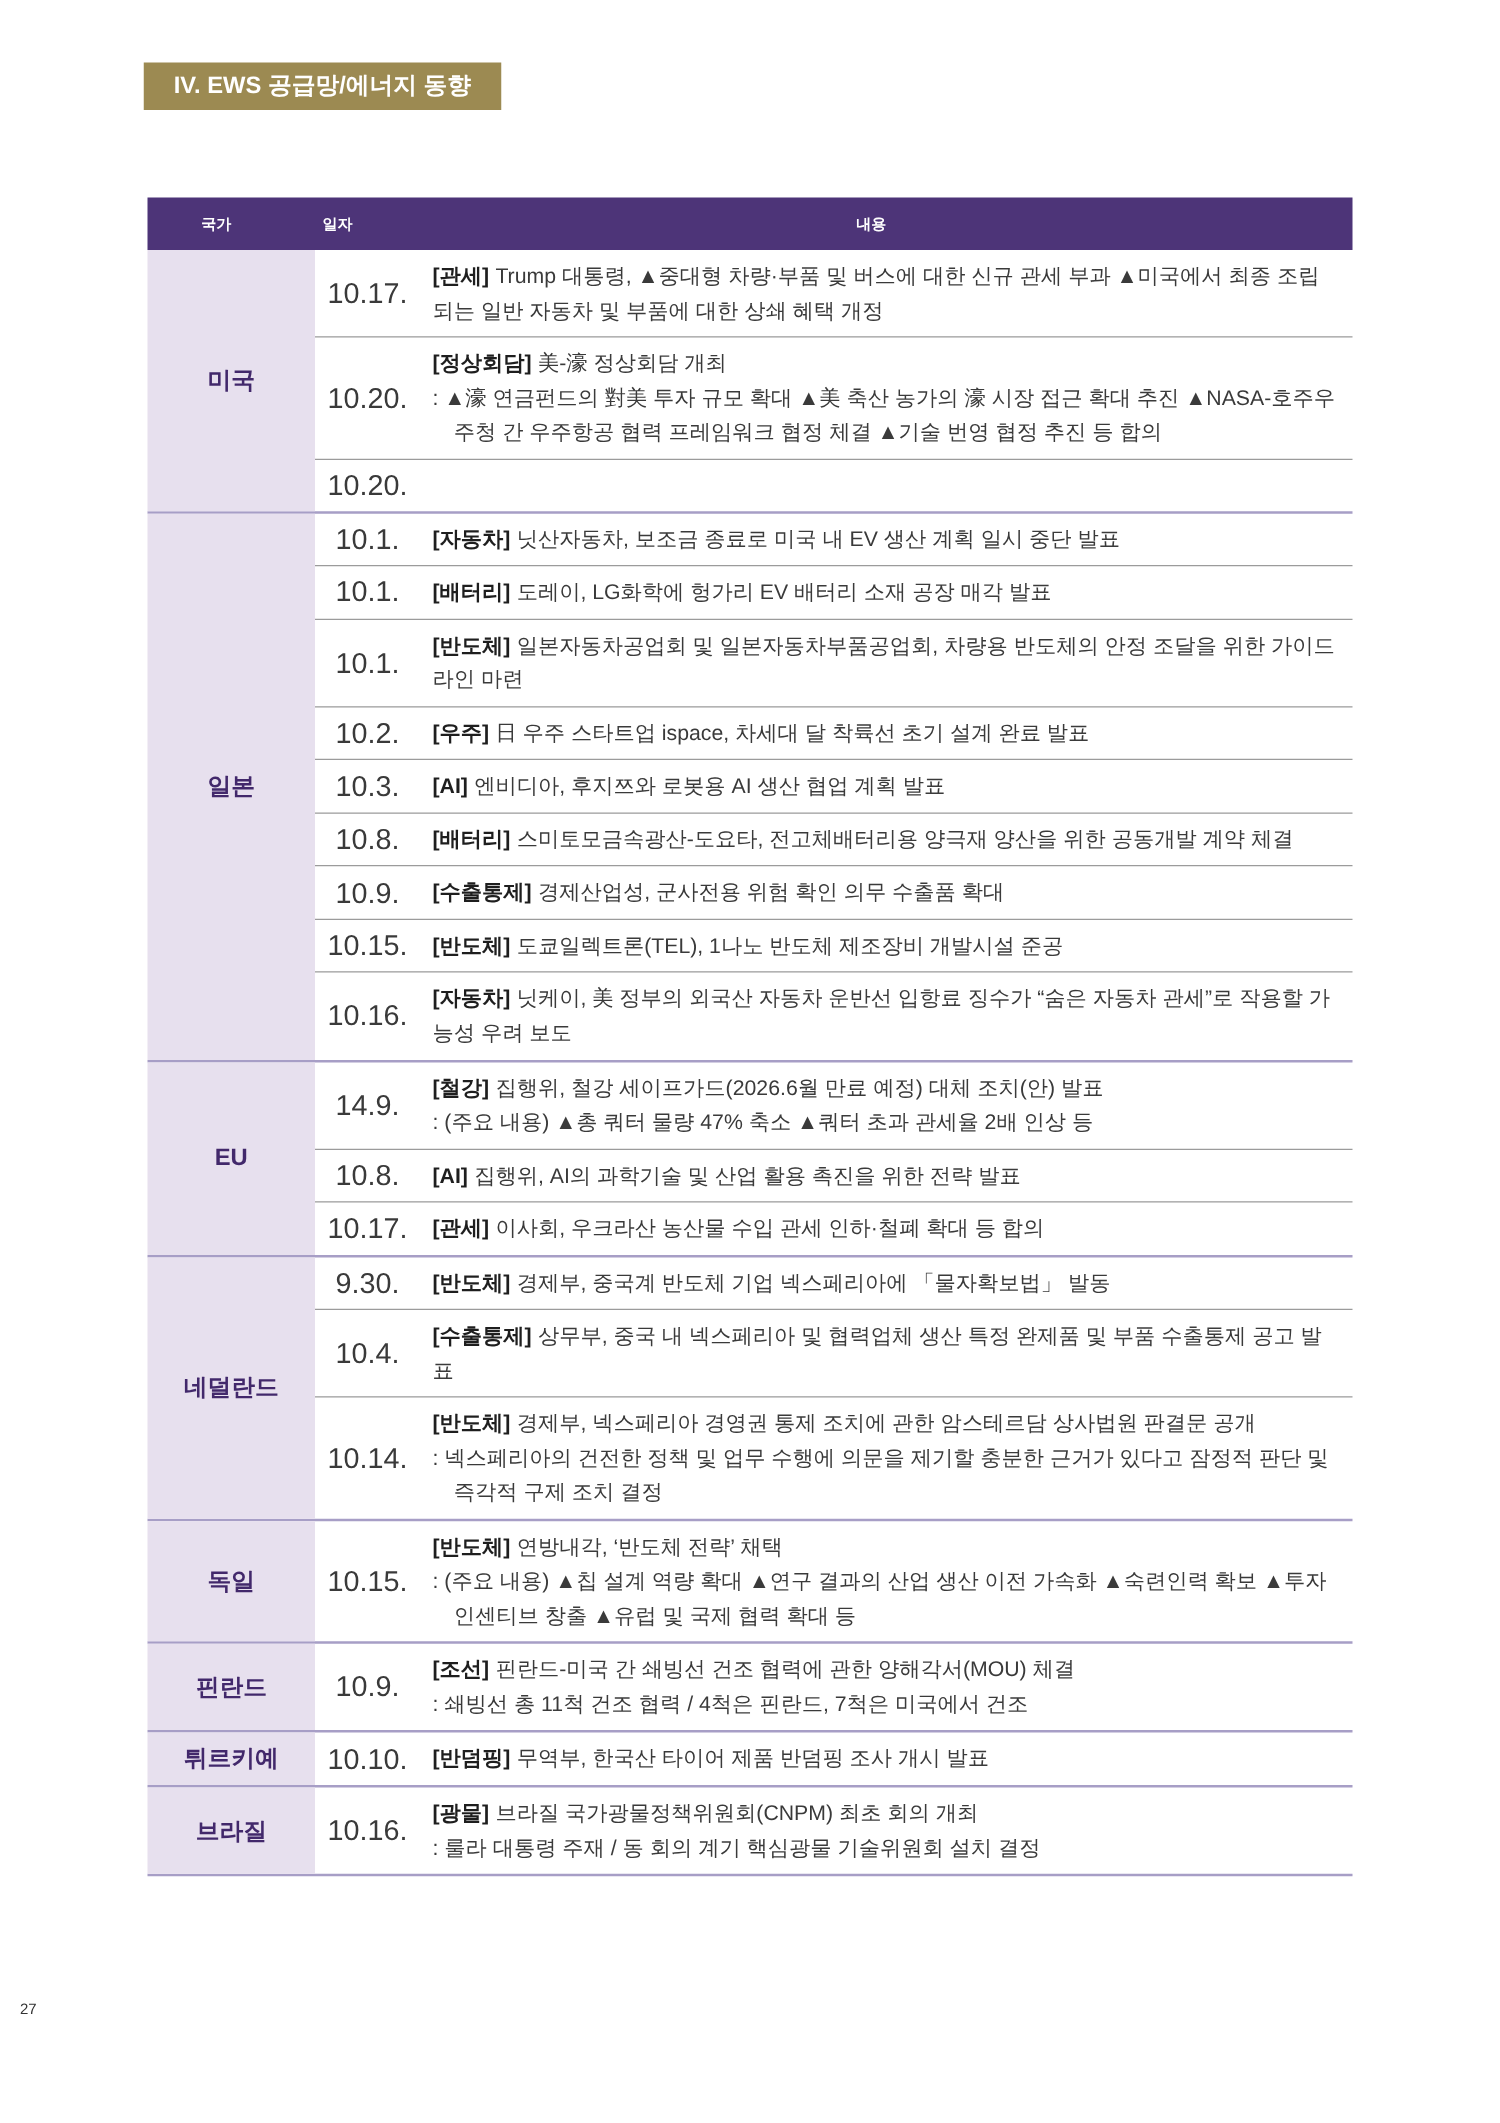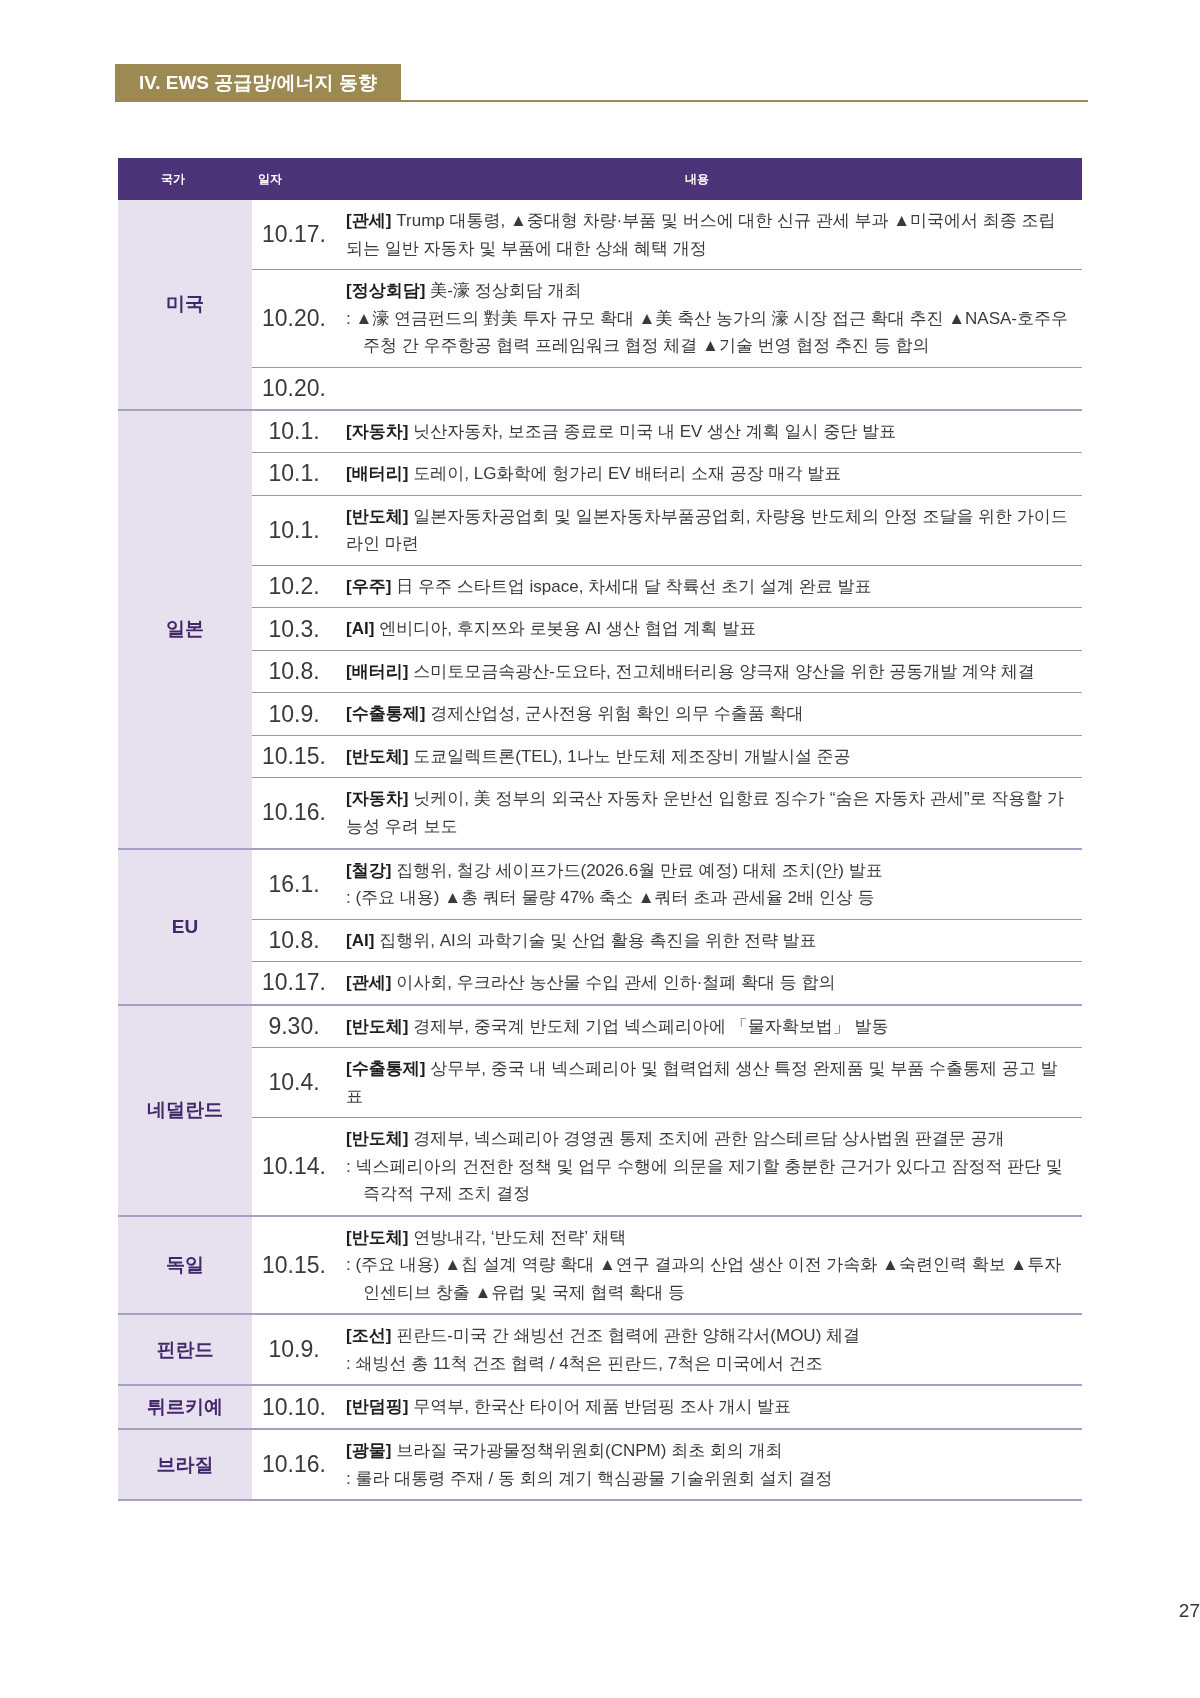--- a/index.html
+++ b/index.html
@@ -8,23 +8,24 @@
     width:1200px;
     height:1698px;
     background:#ffffff;
     font-family:"Liberation Sans", sans-serif;
     overflow:hidden;
   }
 
   
   .section-header {
     position:absolute;
-    top:64px; left:115px; right:112px;
-    display:flex;
-    align-items:flex-end;
+    top:50px; left:115px; right:112px;
+    display:flex;
+    align-items:flex-start;
+    flex-direction:column;
   }
   .section-badge {
     background:#9C8A52;
     color:#ffffff;
     font-weight:bold;
     font-size:19px;
     line-height:1;
     padding:9px 24px 10px 24px;
     white-space:nowrap;
   }
@@ -92,23 +93,23 @@
     flex-direction:column;
     justify-content:center;
   }
   .tag { font-weight:bold; color:#1E1E1E; margin-right:5px; }
   .sub { padding-left:17px; text-indent:-17px; }
 
   
   .page-footer {
     position:absolute;
     top:1600px;
-    left:0; right:0;
-    text-align:right;
-    font-size:19px;
+    left:16px; right:0;
+    text-align:left;
+    font-size:12px;
     color:#333333;
   }
 </style>
 </head>
 <body>
 
 <div class="page">
 
   <div class="section-header">
     <div class="section-badge">IV. EWS 공급망/에너지 동향</div>
@@ -199,21 +200,21 @@
               <div class="content-cell">
                 <div class="main-line"><span class="tag">[자동차]</span><span>닛케이, 美 정부의 외국산 자동차 운반선 입항료 징수가 “숨은 자동차 관세”로 작용할 가능성 우려 보도</span></div>
               </div>
             </div>
           </div>
         </div>
         <div class="group">
           <div class="country-cell">EU</div>
           <div class="rows">
             <div class="row">
-              <div class="date-cell">16.1.</div>
+              <div class="date-cell">14.9.</div>
               <div class="content-cell">
                 <div class="main-line"><span class="tag">[철강]</span><span>집행위, 철강 세이프가드(2026.6월 만료 예정) 대체 조치(안) 발표</span></div>
                 <div class="sub">: (주요 내용) ▲총 쿼터 물량 47% 축소 ▲쿼터 초과 관세율 2배 인상 등</div>
               </div>
             </div>
             <div class="row">
               <div class="date-cell">10.8.</div>
               <div class="content-cell">
                 <div class="main-line"><span class="tag">[AI]</span><span>집행위, AI의 과학기술 및 산업 활용 촉진을 위한 전략 발표</span></div>
               </div>

